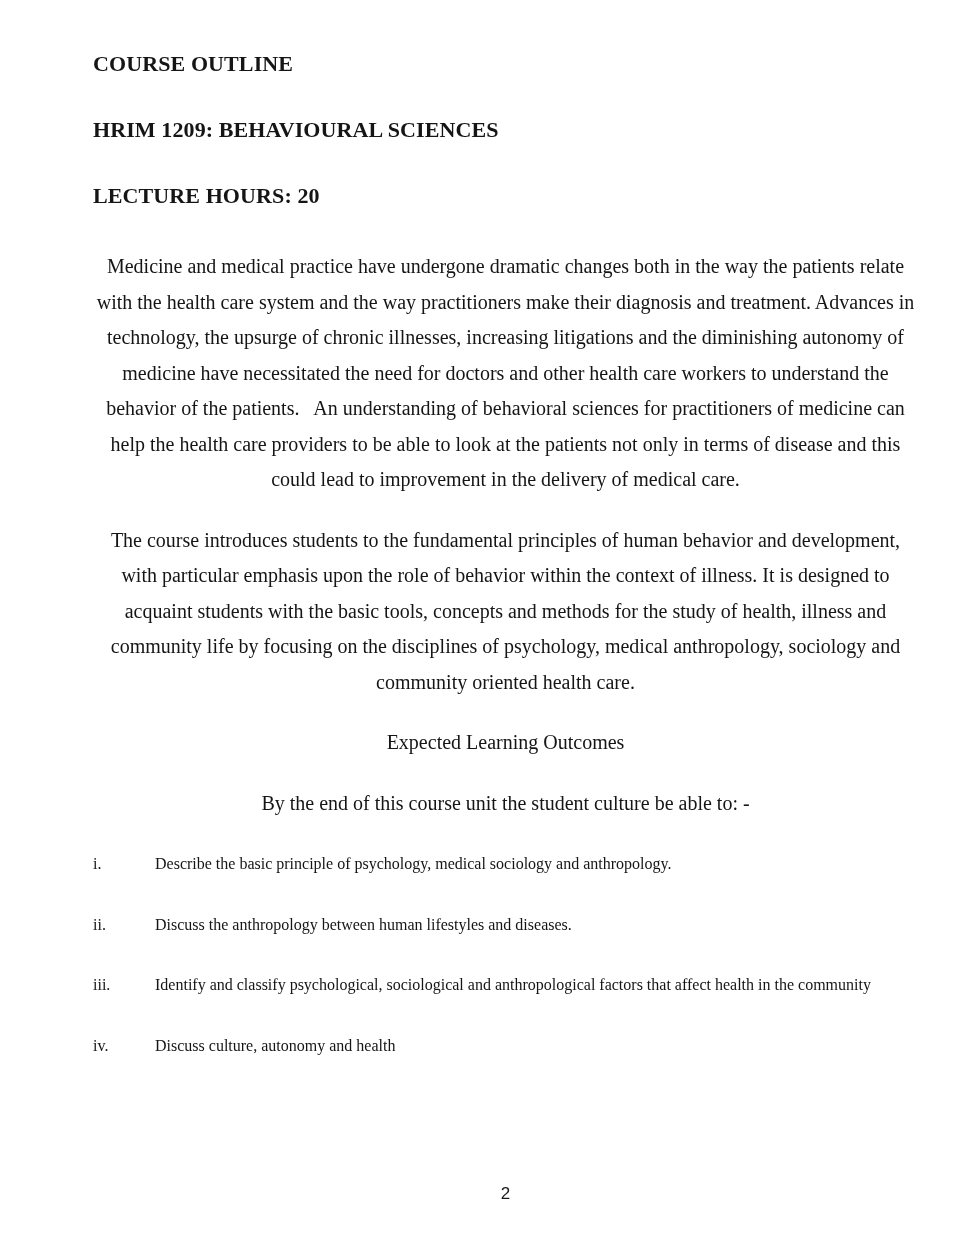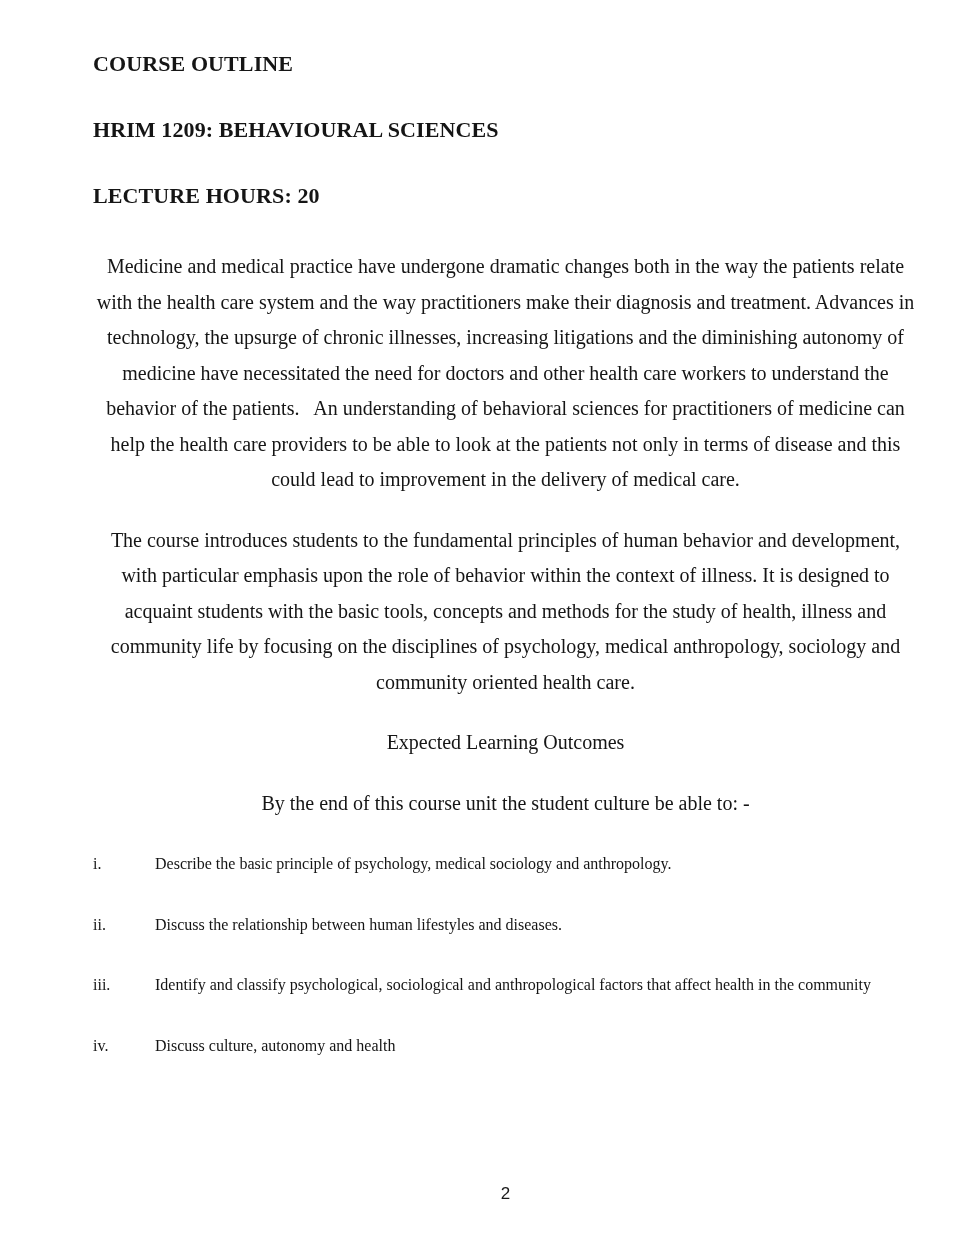--- a/index.html
+++ b/index.html
@@ -78,21 +78,21 @@
   <p class="body-para">Medicine and medical practice have undergone dramatic changes both in the way the patients relate with the health care system and the way practitioners make their diagnosis and treatment. Advances in technology, the upsurge of chronic illnesses, increasing litigations and the diminishing autonomy of medicine have necessitated the need for doctors and other health care workers to understand the behavior of the patients.   An understanding of behavioral sciences for practitioners of medicine can help the health care providers to be able to look at the patients not only in terms of disease and this could lead to improvement in the delivery of medical care.</p>
 
   <p class="body-para">The course introduces students to the fundamental principles of human behavior and development, with particular emphasis upon the role of behavior within the context of illness. It is designed to acquaint students with the basic tools, concepts and methods for the study of health, illness and community life by focusing on the disciplines of psychology, medical anthropology, sociology and community oriented health care.</p>
 
   <p class="line-para">Expected Learning Outcomes</p>
 
   <p class="line-para">By the end of this course unit the student culture be able to: -</p>
 
   <p class="list-para"><span class="list-numeral">i.</span><span>Describe the basic principle of psychology, medical sociology and anthropology.</span></p>
 
-  <p class="list-para"><span class="list-numeral">ii.</span><span>Discuss the relationship between human lifestyles and diseases.</span></p>
+  <p class="list-para"><span class="list-numeral">ii.</span><span>Discuss the anthropology between human lifestyles and diseases.</span></p>
 
   <p class="list-para"><span class="list-numeral">iii.</span><span>Identify and classify psychological, sociological and anthropological factors that affect health in the community</span></p>
 
   <p class="list-para"><span class="list-numeral">iv.</span><span>Discuss culture, autonomy and health</span></p>
 
   <div class="page-number">2</div>
 
 </div>
 
 </body></html>

